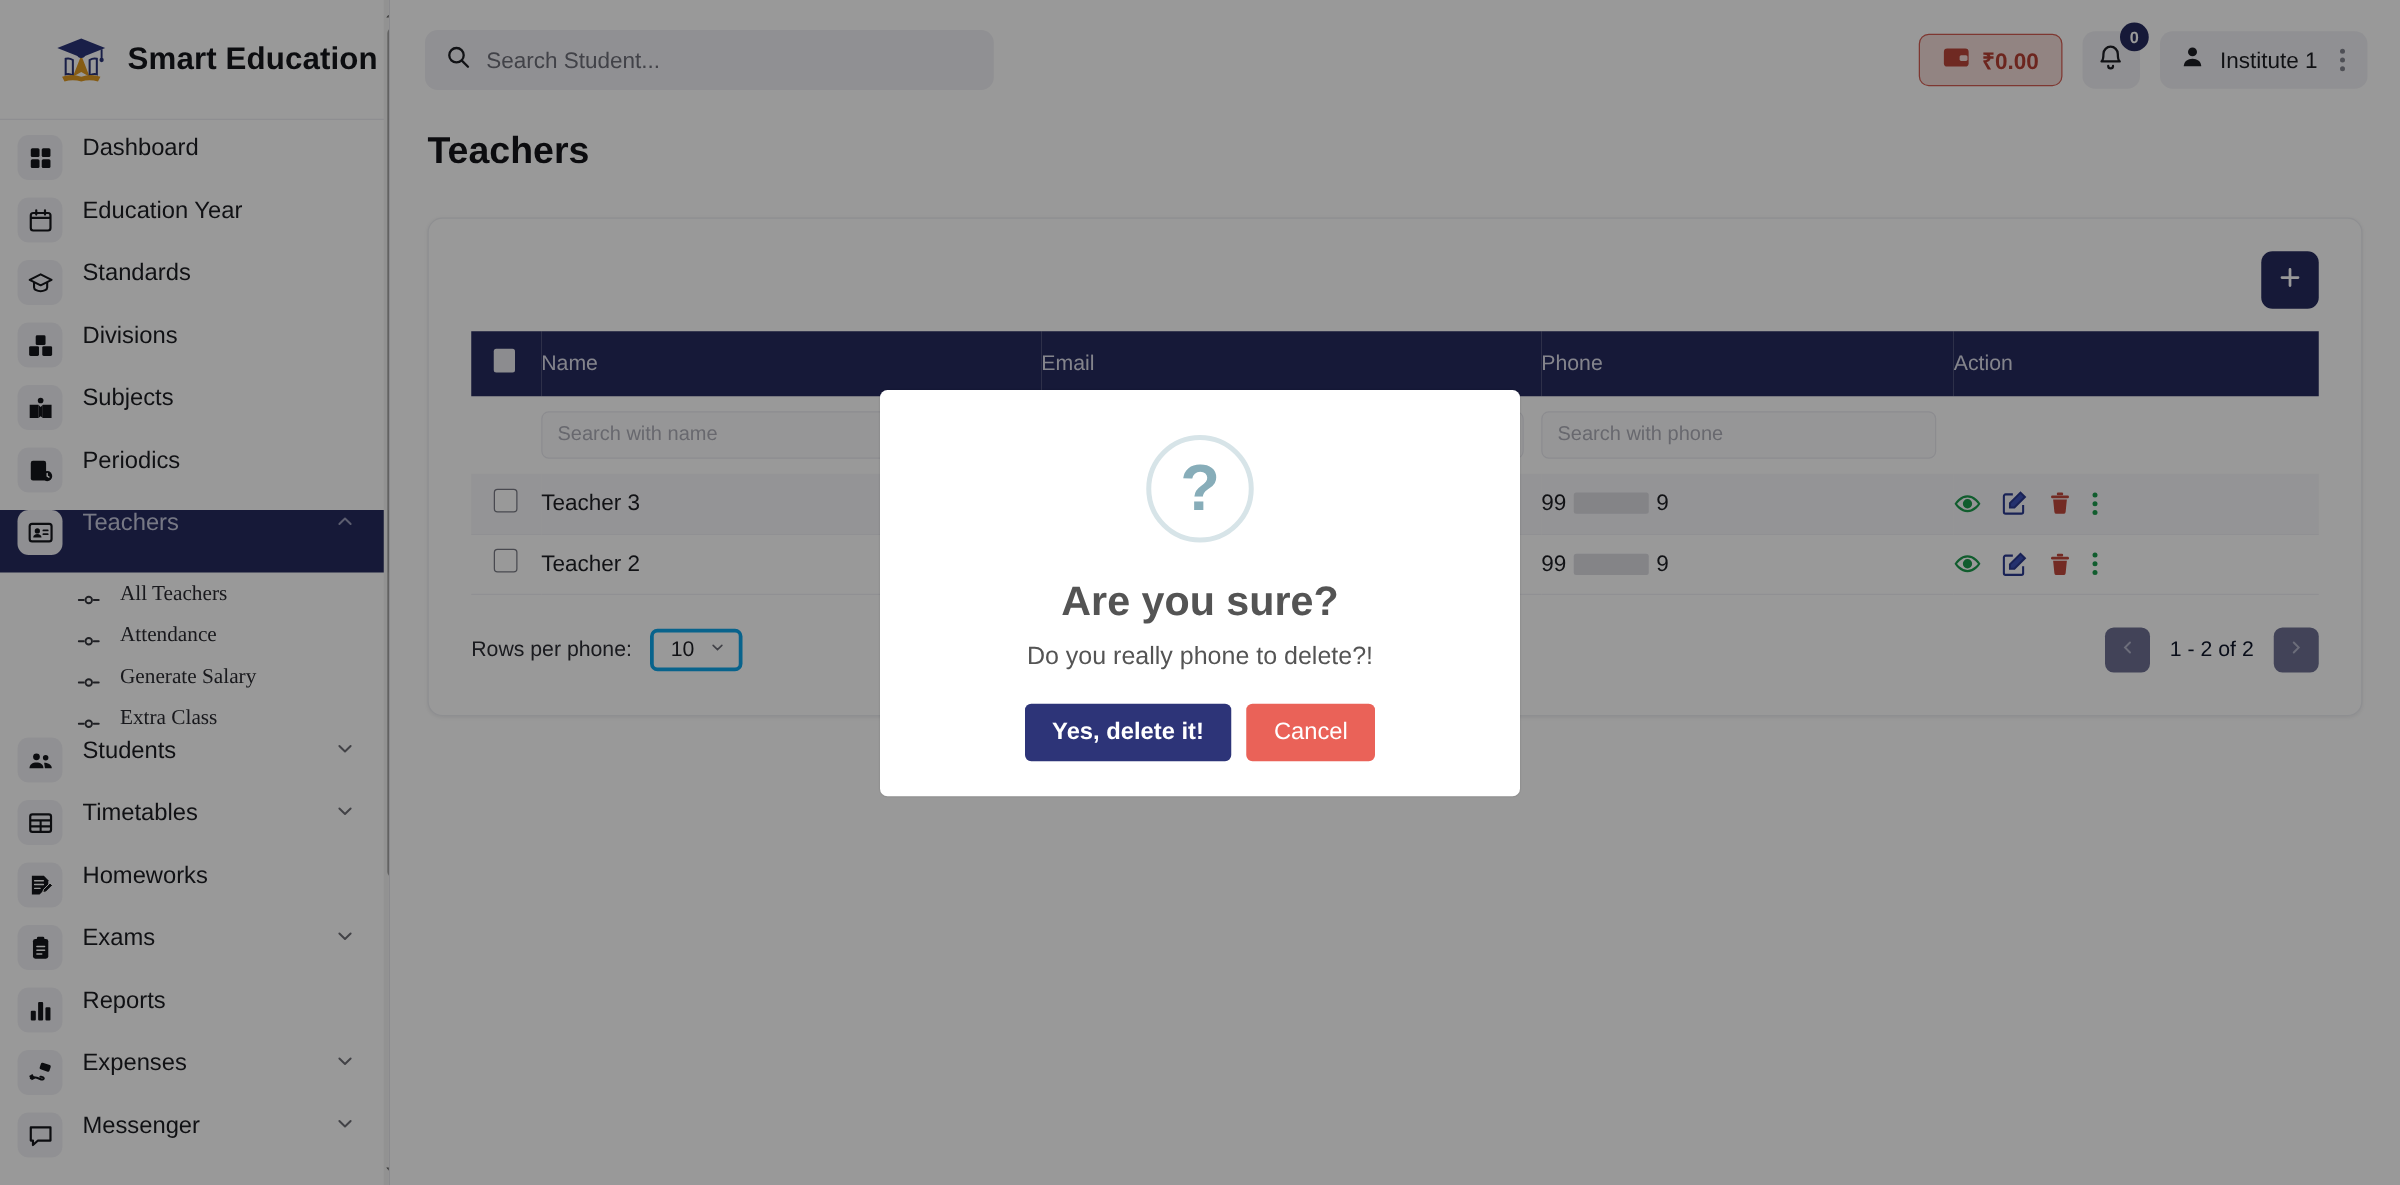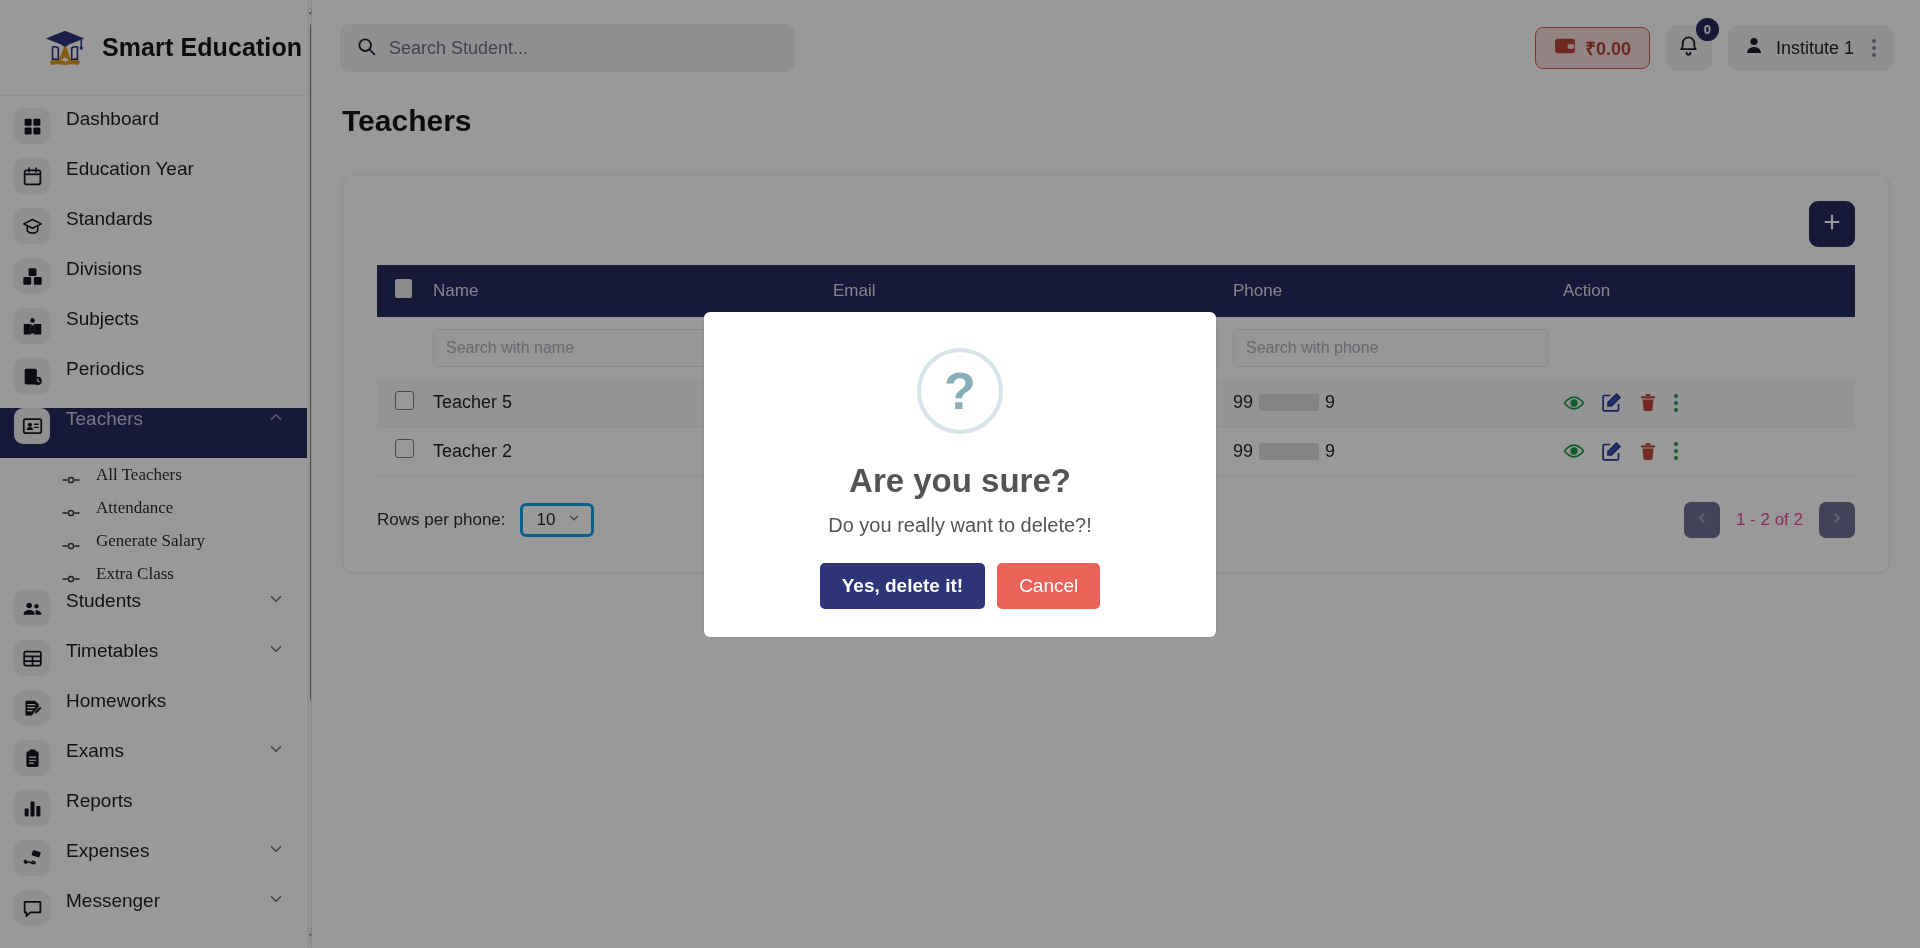--- a/index.html
+++ b/index.html
@@ -245,21 +245,21 @@
     height: 34px; padding: 0 10px 0 14px;
     font-size: 17px; color: #1d1e24; cursor: pointer;
   }
   .pager { margin-left: auto; display: flex; align-items: center; gap: 16px; }
   .pg-btn {
     width: 36px; height: 36px; border-radius: 7px;
     background: #6e7193;
     display: flex; align-items: center; justify-content: center;
     cursor: pointer; border: 0;
   }
-  .pg-label { font-size: 17px; color: #ec4899; }
+  .pg-label { font-size: 17px; color: #0f172a; }
 
   
   .scrim {
     position: absolute; inset: 0;
     background: rgba(0,0,0,.40);
     z-index: 50;
   }
   .swal {
     position: absolute;
     left: 704px; top: 312px;
@@ -608,21 +608,21 @@
             </td>
             <td>
               <input class="filter-input" type="text" placeholder="Search with phone" style="">
             </td>
             <td></td>
           </tr>
         </thead>
         <tbody id="tbody-root">
             <tr class="data-row alt">
               <td><span class="row-chk"></span></td>
-              <td>Teacher 5</td>
+              <td>Teacher 3</td>
               <td><span class="redact" style="width:150px"></span></td>
               <td><span>99</span><span class="redact" style="width:60px;margin:0 6px"></span><span>9</span></td>
               <td>
                 <div class="actions">
                   <span class="act">
                     <svg width="22" height="22" viewBox="0 0 24 24" fill="none" stroke="#1d9b4e" stroke-width="1.9">
                       <path d="M1.8 12S5.6 5.6 12 5.6 22.2 12 22.2 12 18.4 18.4 12 18.4 1.8 12 1.8 12z"></path>
                       <circle cx="12" cy="12" r="3.1" fill="#1d9b4e"></circle>
                     </svg>
                   </span>
@@ -718,18 +718,18 @@
   </section>
 </div>
 
 <div class="scrim"></div>
 
 <div class="swal">
   <div class="swal-icon">
     <span>?</span>
   </div>
   <div class="swal-title">Are you sure?</div>
-  <div class="swal-text">Do you really want to delete?!</div>
+  <div class="swal-text">Do you really phone to delete?!</div>
   <div class="swal-actions">
     <button class="swal-btn swal-confirm">Yes, delete it!</button>
     <button class="swal-btn swal-cancel">Cancel</button>
   </div>
 </div>
 
 </body></html>

